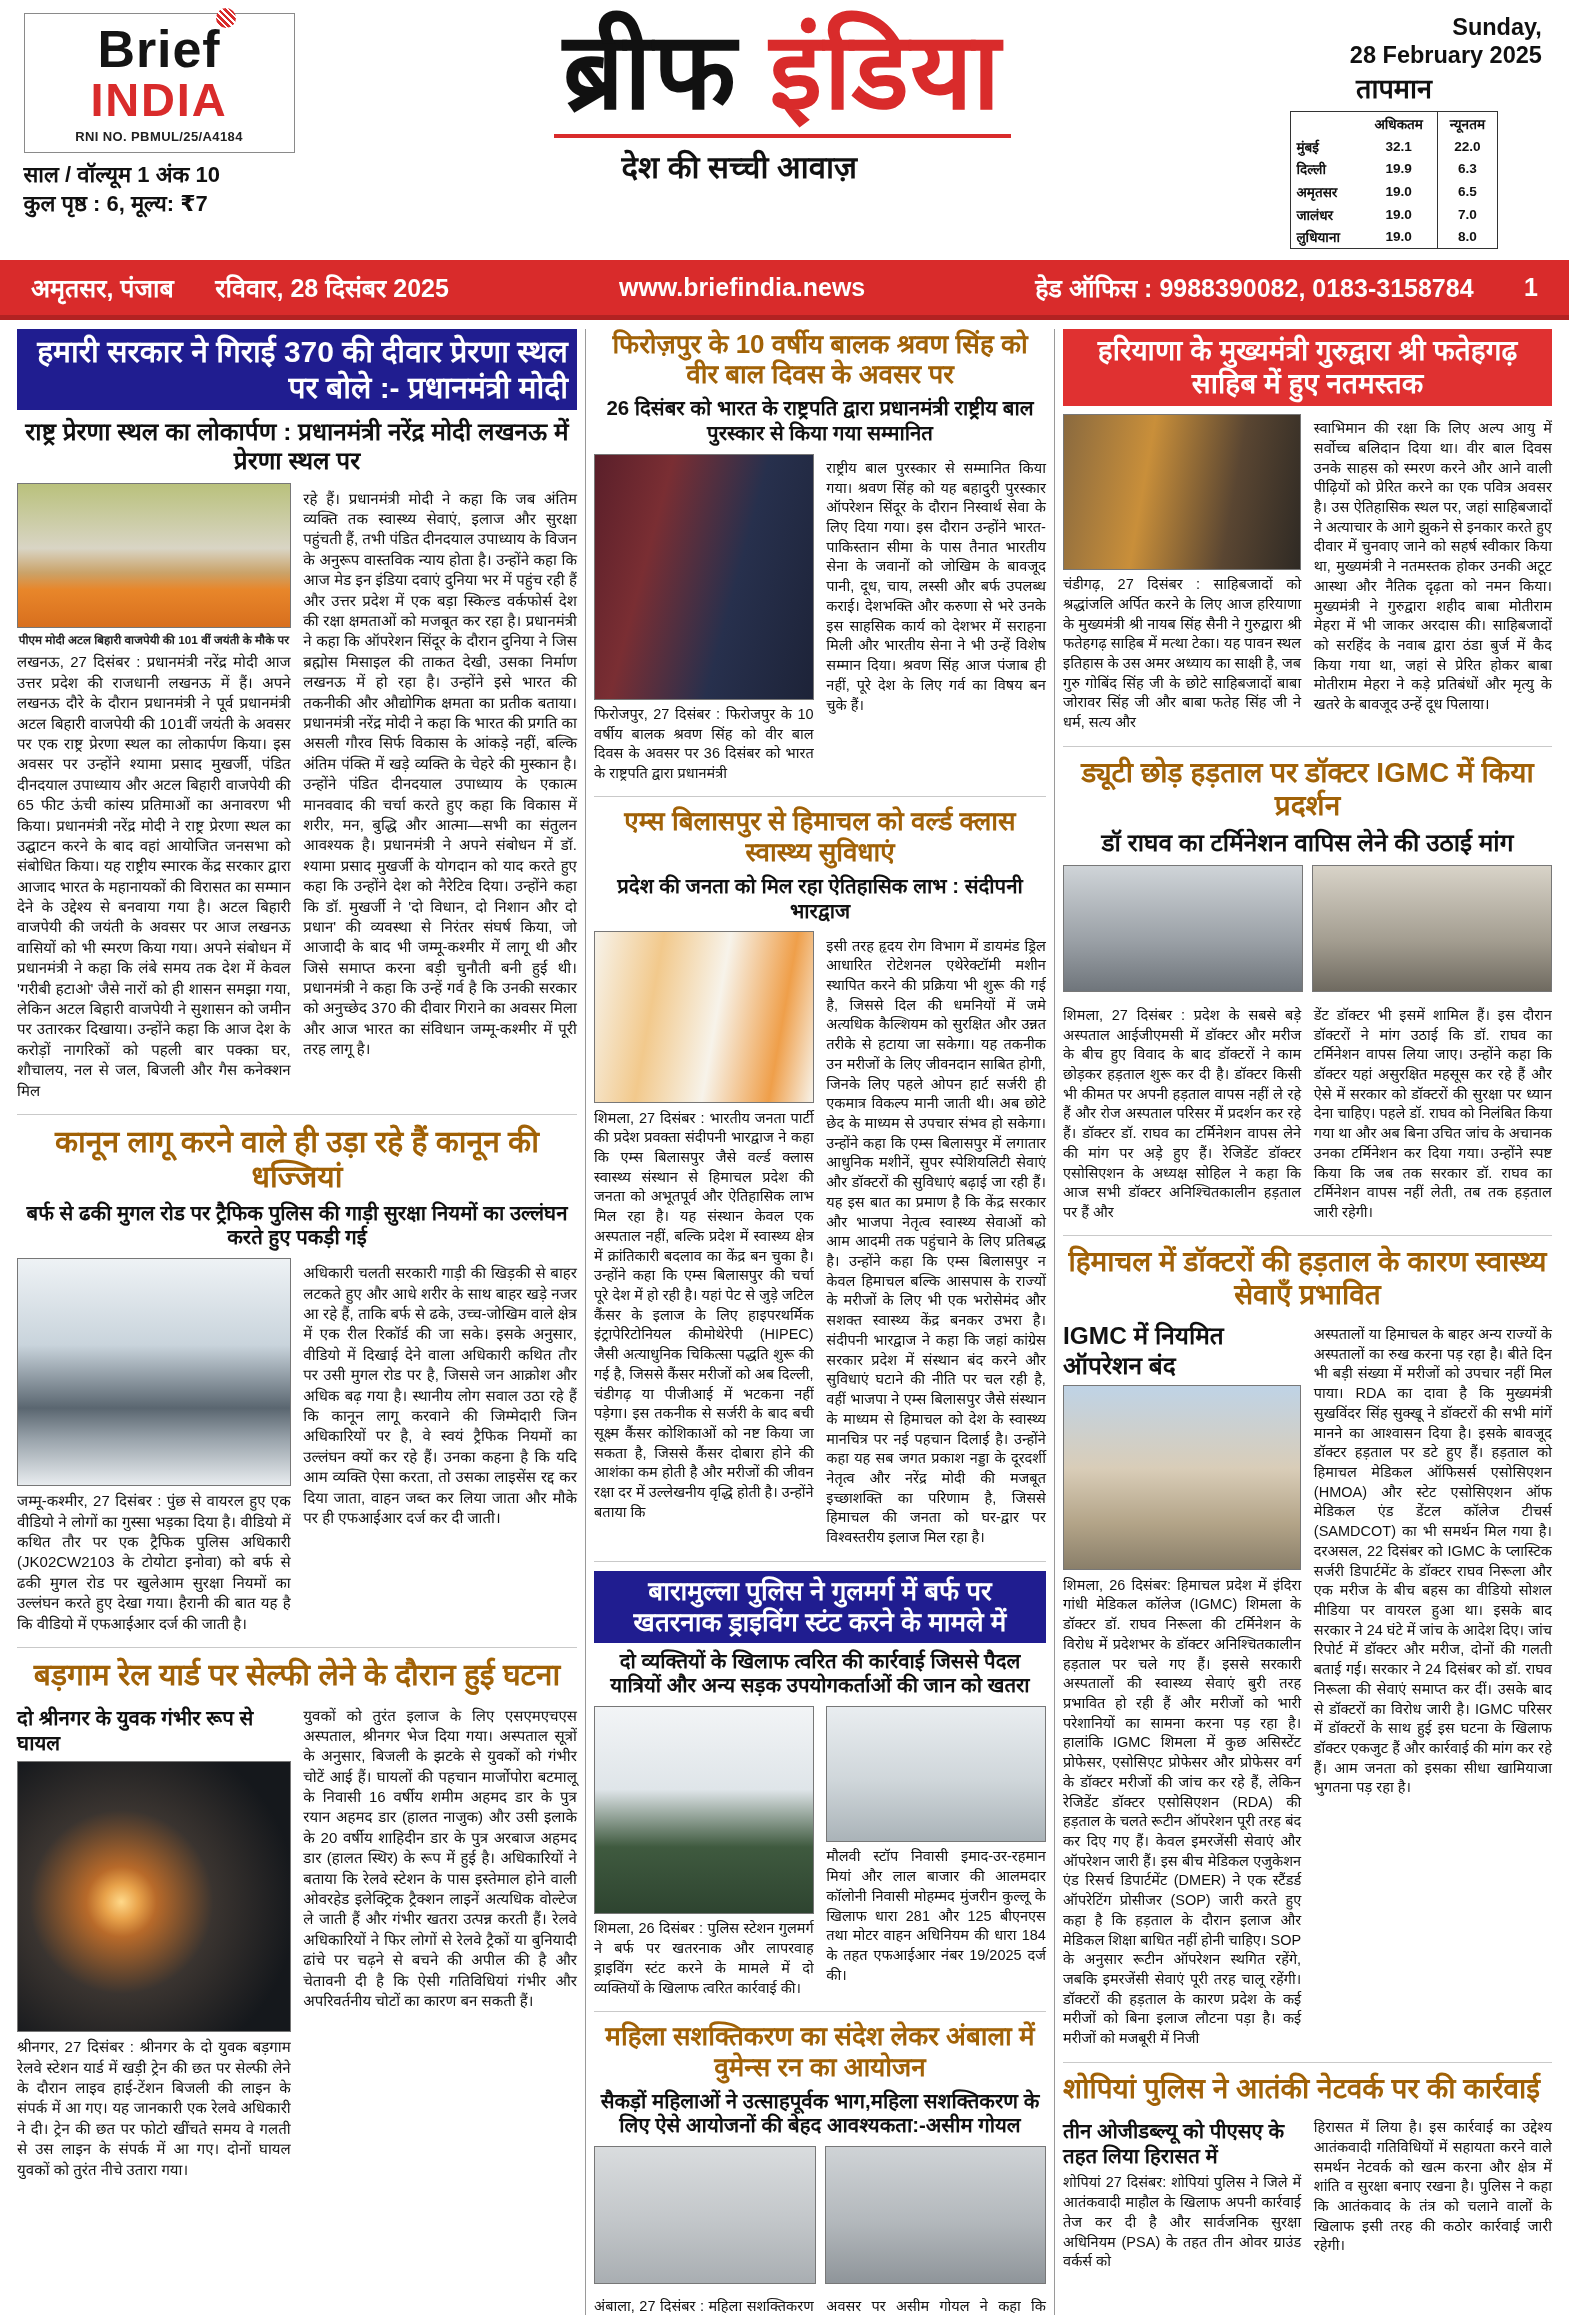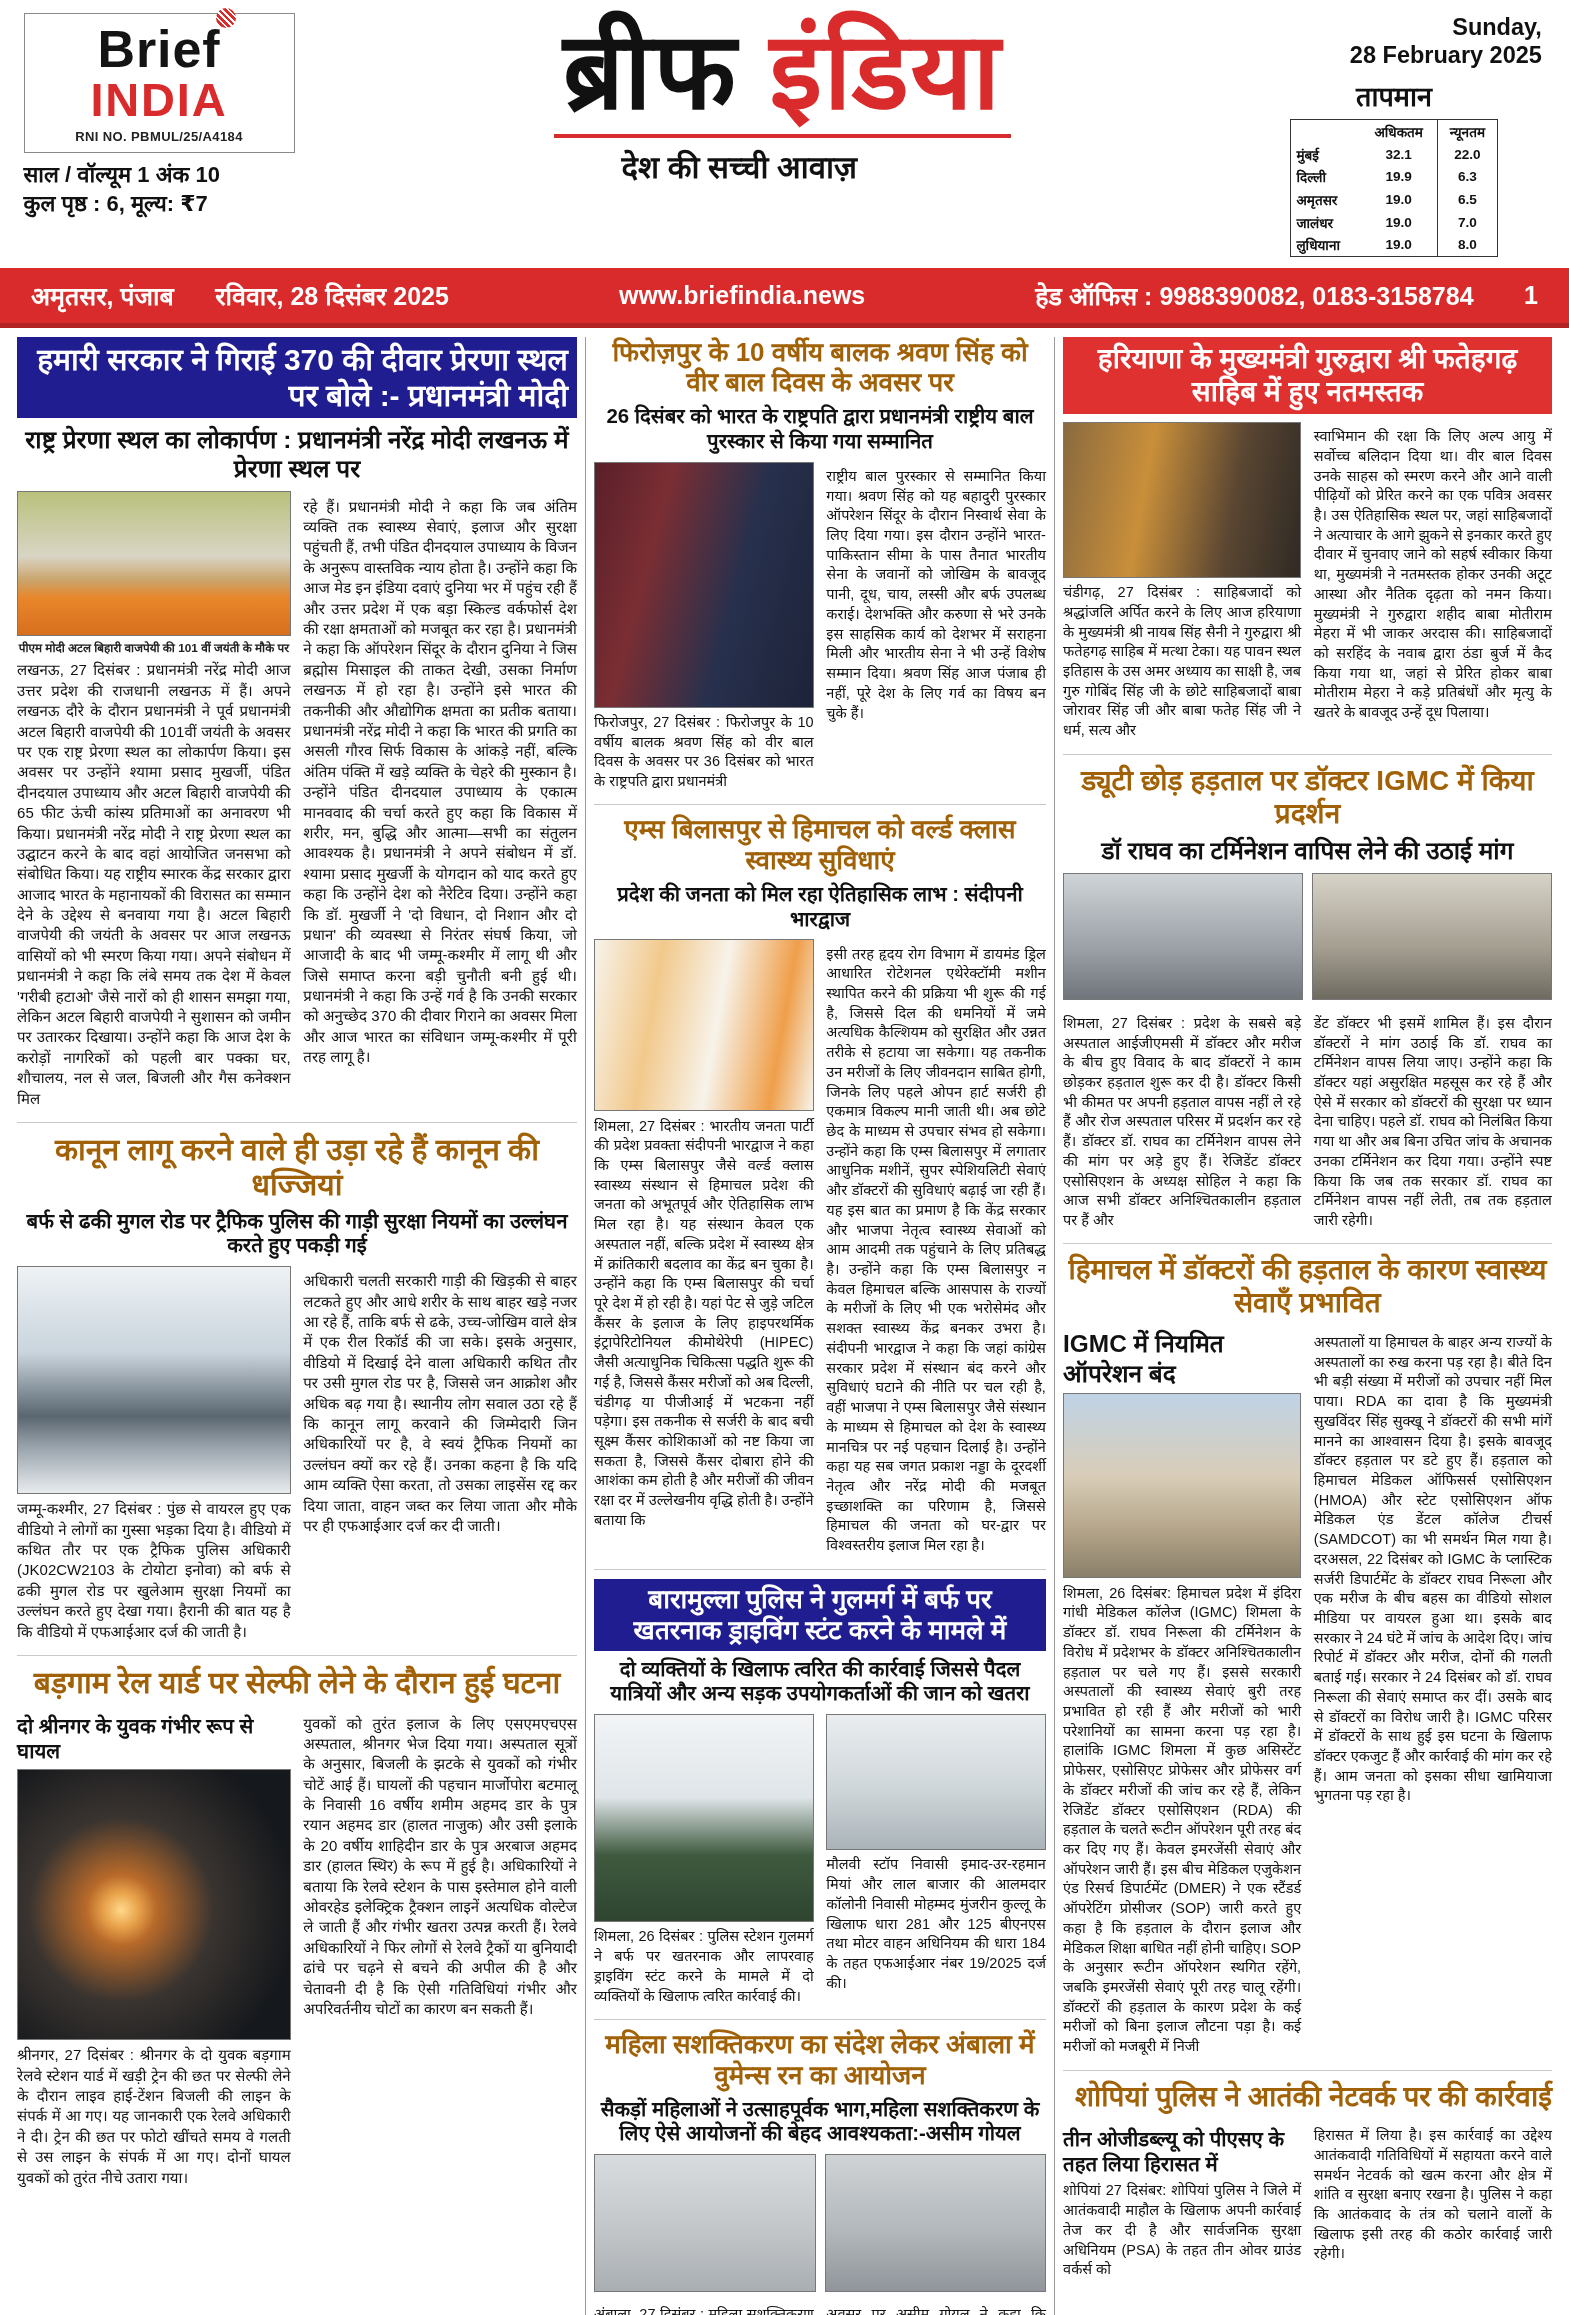--- a/index.html
+++ b/index.html
@@ -17,21 +17,21 @@
   .logo-india { font-size:47px; font-weight:800; color:#d92b2b; letter-spacing:1.8px; line-height:1.05; }
   .logo-rni { font-size:13px; font-weight:700; color:#222; margin-top:5.4px; letter-spacing:0.4px;text-align:center; }
   .logo-meta { font-size:22px; font-weight:700; margin-top:7.2px; line-height:1.35; }
   .masthead-center { flex:1; text-align:center; padding-top:5.4px; }
   .mast-title { font-size:107px; font-weight:800; line-height:1.0; letter-spacing:1.8px; border-bottom:4.5px solid #d92b2b; display:inline-block; padding:0 9px 9px 9px; }
   .mast-black { color:#111; }
   .mast-red { color:#d92b2b; }
   .mast-tagline { font-size:31px; font-weight:700; color:#111; margin-top:7.2px; margin-left:299px; text-align:left; display:block; }
   .weather-wrap { width:303px; flex:0 0 303px; text-align:center; }
   .date-en { font-size:23.5px; font-weight:800; line-height:1.2; text-align:right; padding-right:3.6px; }
-  .weather-title { font-size:27px; font-weight:800; margin-top:8px; }
+  .weather-title { font-size:27px; font-weight:800; margin-top:0; }
   table.weather { border:1.4px solid #333; border-collapse:collapse; margin:5.4px auto 0 auto; width:208px; }
   table.weather th, table.weather td { font-size:13.6px; font-weight:700; padding:1.8px 5.4px; text-align:center; }
   table.weather td.city { text-align:left; }
   table.weather td.min, table.weather th.min { border-left:1.4px solid #333; }
 
   
   .red-bar { background:#d92b2b; color:#fff; display:flex; align-items:center; height:60px; margin-top:7.2px; padding:0 31px; gap:27px; border-bottom:5.4px solid #b22222; }
   .red-bar .rb { font-size:25px; font-weight:700; white-space:nowrap; }
   .rb-place { flex:0 0 auto; }
   .rb-date { flex:0 0 auto; margin-left:14.5px; }
@@ -316,21 +316,21 @@
             <div class="photo ph-igmc" style="margin-top:5.4px"></div>
             <p class="bodytxt">शिमला, 26 दिसंबर: हिमाचल प्रदेश में इंदिरा गांधी मेडिकल कॉलेज (IGMC) शिमला के डॉक्टर डॉ. राघव निरूला की टर्मिनेशन के विरोध में प्रदेशभर के डॉक्टर अनिश्चितकालीन हड़ताल पर चले गए हैं। इससे सरकारी अस्पतालों की स्वास्थ्य सेवाएं बुरी तरह प्रभावित हो रही हैं और मरीजों को भारी परेशानियों का सामना करना पड़ रहा है। हालांकि IGMC शिमला में कुछ असिस्टेंट प्रोफेसर, एसोसिएट प्रोफेसर और प्रोफेसर वर्ग के डॉक्टर मरीजों की जांच कर रहे हैं, लेकिन रेजिडेंट डॉक्टर एसोसिएशन (RDA) की हड़ताल के चलते रूटीन ऑपरेशन पूरी तरह बंद कर दिए गए हैं। केवल इमरजेंसी सेवाएं और ऑपरेशन जारी हैं। इस बीच मेडिकल एजुकेशन एंड रिसर्च डिपार्टमेंट (DMER) ने एक स्टैंडर्ड ऑपरेटिंग प्रोसीजर (SOP) जारी करते हुए कहा है कि हड़ताल के दौरान इलाज और मेडिकल शिक्षा बाधित नहीं होनी चाहिए। SOP के अनुसार रूटीन ऑपरेशन स्थगित रहेंगे, जबकि इमरजेंसी सेवाएं पूरी तरह चालू रहेंगी। डॉक्टरों की हड़ताल के कारण प्रदेश के कई मरीजों को बिना इलाज लौटना पड़ा है। कई मरीजों को मजबूरी में निजी</p>
           </div>
           <div class="cell">
             <p class="bodytxt">अस्पतालों या हिमाचल के बाहर अन्य राज्यों के अस्पतालों का रुख करना पड़ रहा है। बीते दिन भी बड़ी संख्या में मरीजों को उपचार नहीं मिल पाया। RDA का दावा है कि मुख्यमंत्री सुखविंदर सिंह सुक्खू ने डॉक्टरों की सभी मांगें मानने का आश्वासन दिया है। इसके बावजूद डॉक्टर हड़ताल पर डटे हुए हैं। हड़ताल को हिमाचल मेडिकल ऑफिसर्स एसोसिएशन (HMOA) और स्टेट एसोसिएशन ऑफ मेडिकल एंड डेंटल कॉलेज टीचर्स (SAMDCOT) का भी समर्थन मिल गया है। दरअसल, 22 दिसंबर को IGMC के प्लास्टिक सर्जरी डिपार्टमेंट के डॉक्टर राघव निरूला और एक मरीज के बीच बहस का वीडियो सोशल मीडिया पर वायरल हुआ था। इसके बाद सरकार ने 24 घंटे में जांच के आदेश दिए। जांच रिपोर्ट में डॉक्टर और मरीज, दोनों की गलती बताई गई। सरकार ने 24 दिसंबर को डॉ. राघव निरूला की सेवाएं समाप्त कर दीं। उसके बाद से डॉक्टरों का विरोध जारी है। IGMC परिसर में डॉक्टरों के साथ हुई इस घटना के खिलाफ डॉक्टर एकजुट हैं और कार्रवाई की मांग कर रहे हैं। आम जनता को इसका सीधा खामियाजा भुगतना पड़ रहा है।</p>
           </div>
         </div>
       </article>
 
       <article>
-        <h2 class="hl hl-31" style="text-align:right">शोपियां पुलिस ने आतंकी नेटवर्क पर की कार्रवाई</h2>
+        <h2 class="hl hl-31" style="text-align:left">शोपियां पुलिस ने आतंकी नेटवर्क पर की कार्रवाई</h2>
         <div class="cols2">
           <div class="cell">
             <h3 class="sub sub-s sub-left">तीन ओजीडब्ल्यू को पीएसए के तहत लिया हिरासत में</h3>
             <p class="bodytxt">शोपियां 27 दिसंबर: शोपियां पुलिस ने जिले में आतंकवादी माहौल के खिलाफ अपनी कार्रवाई तेज कर दी है और सार्वजनिक सुरक्षा अधिनियम (PSA) के तहत तीन ओवर ग्राउंड वर्कर्स को</p>
           </div>
           <div class="cell">
             <p class="bodytxt">हिरासत में लिया है। इस कार्रवाई का उद्देश्य आतंकवादी गतिविधियों में सहायता करने वाले समर्थन नेटवर्क को खत्म करना और क्षेत्र में शांति व सुरक्षा बनाए रखना है। पुलिस ने कहा कि आतंकवाद के तंत्र को चलाने वालों के खिलाफ इसी तरह की कठोर कार्रवाई जारी रहेगी।</p>
           </div>
         </div>
       </article>

